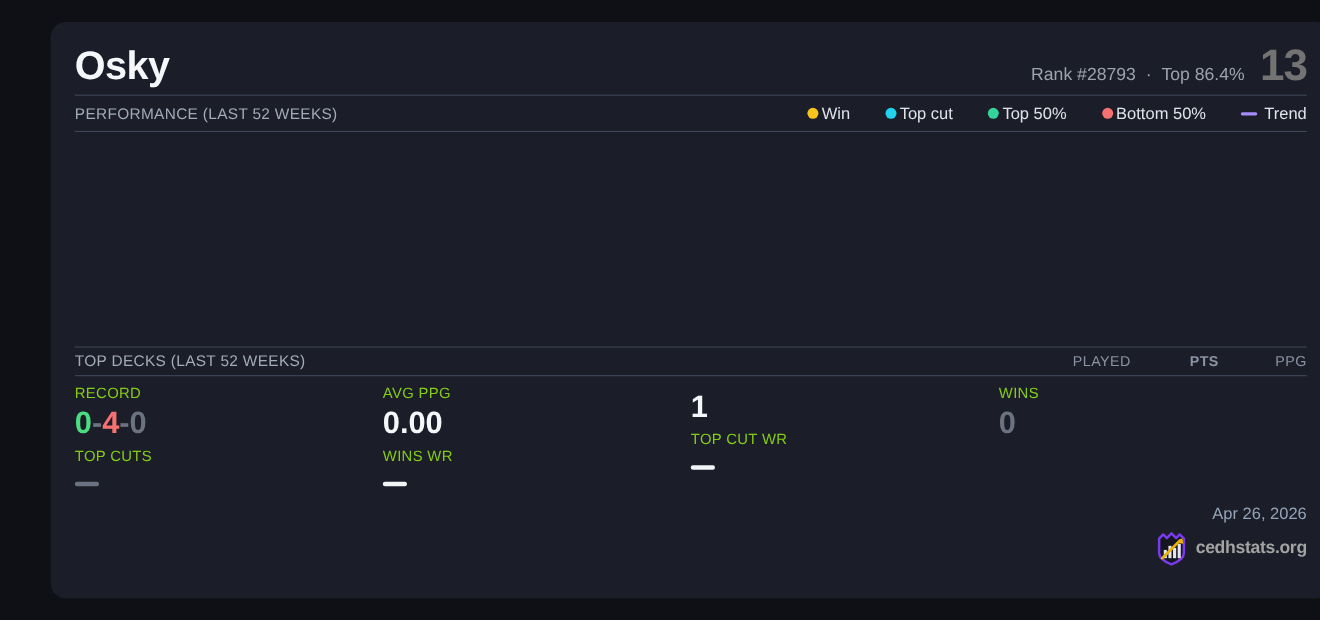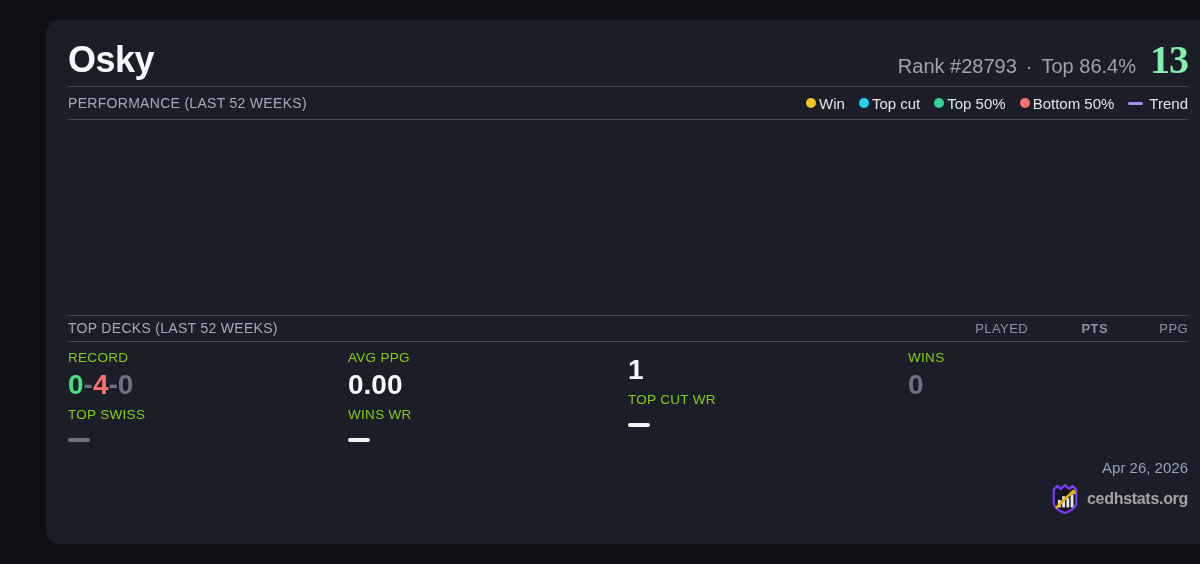--- a/index.html
+++ b/index.html
@@ -13,27 +13,27 @@
     position:absolute; left:18px; top:20px; width:1164px; height:524px;
     background:#1b1e28; border-radius:14px;
     padding:0 22px; display:flex; flex-direction:column;margin-left:28px;
   }
   .divider { height:1px; background:#3e4557; width:100%; flex:none; }
 
   
   .header-row { margin-top:22px; display:flex; justify-content:space-between; align-items:flex-end; padding-bottom:8px; }
   .player-name { font-size:36px; font-weight:800; color:#f5f7fa; letter-spacing:-0.5px; line-height:1; }
   .header-right { display:flex; align-items:baseline; gap:14px; }
-  .rank-line { font-size:20px; color:#9ca3af; display:flex; gap:9px; align-items:baseline; }
+  .rank-line { font-size:16px; color:#9ca3af; display:flex; gap:9px; align-items:baseline; }
   .score { font-size:40px; font-weight:800; line-height:0.85; letter-spacing:-1px; }
 
   
   .perf-row { height:32px; display:flex; justify-content:space-between; align-items:center; }
   .section-title { font-size:14px; color:#a2aab9; letter-spacing:0.3px; }
-  .legend { display:flex; align-items:center; gap:14px; }
+  .legend { display:flex; align-items:center; gap:32px; }
   .legend-item { display:flex; align-items:center; gap:3px; font-size:15px; color:#dfe3ea; }
   .legend-dot { width:10px; height:10px; border-radius:50%; flex:none; }
   .legend-line { width:15px; height:3px; border-radius:2px; flex:none; margin-right:3px; }
 
   
   .chart-area { flex:1; }
 
   
   .topdecks-row { height:25px; display:flex; justify-content:space-between; align-items:center; }
   .deck-cols { display:flex; }
@@ -61,21 +61,21 @@
 <div class="card">
 
   <div class="header-row">
     <div class="player-name">Osky</div>
     <div class="header-right">
       <div class="rank-line">
         <span>Rank #28793</span>
         <span>·</span>
         <span>Top 86.4%</span>
       </div>
-      <div class="score" style="color: #86efac; font-family: Liberation Serif, serif;">13</div>
+      <div class="score" style="color: #737373;">13</div>
     </div>
   </div>
   <div class="divider"></div>
 
   <div class="perf-row">
     <div class="section-title">PERFORMANCE (LAST 52 WEEKS)</div>
     <div class="legend">
       <div class="legend-item">
         <span class="legend-dot" style="background-color: rgb(245, 197, 28);"></span>
         <span>Win</span>
@@ -113,21 +113,21 @@
   </div>
   <div class="divider"></div>
 
   <div class="stats-grid">
 
     <div>
       <div class="stat-label">RECORD</div>
       <div class="stat-value">
         <span style="color: rgb(74, 222, 128);">0</span><span class="sep">-</span><span style="color: rgb(248, 113, 113);">4</span><span class="sep">-</span><span style="color: rgb(107, 114, 128);">0</span>
       </div>
-      <div class="stat-label">TOP SWISS</div>
+      <div class="stat-label">TOP CUTS</div>
       <div class="dash" style="background-color: rgb(107, 114, 128);"></div>
     </div>
 
     <div>
       <div class="stat-label">AVG PPG</div>
       <div class="stat-value">0.00</div>
       <div class="stat-label">WINS WR</div>
       <div class="dash" style="background-color: rgb(243, 244, 246);"></div>
     </div>
 

